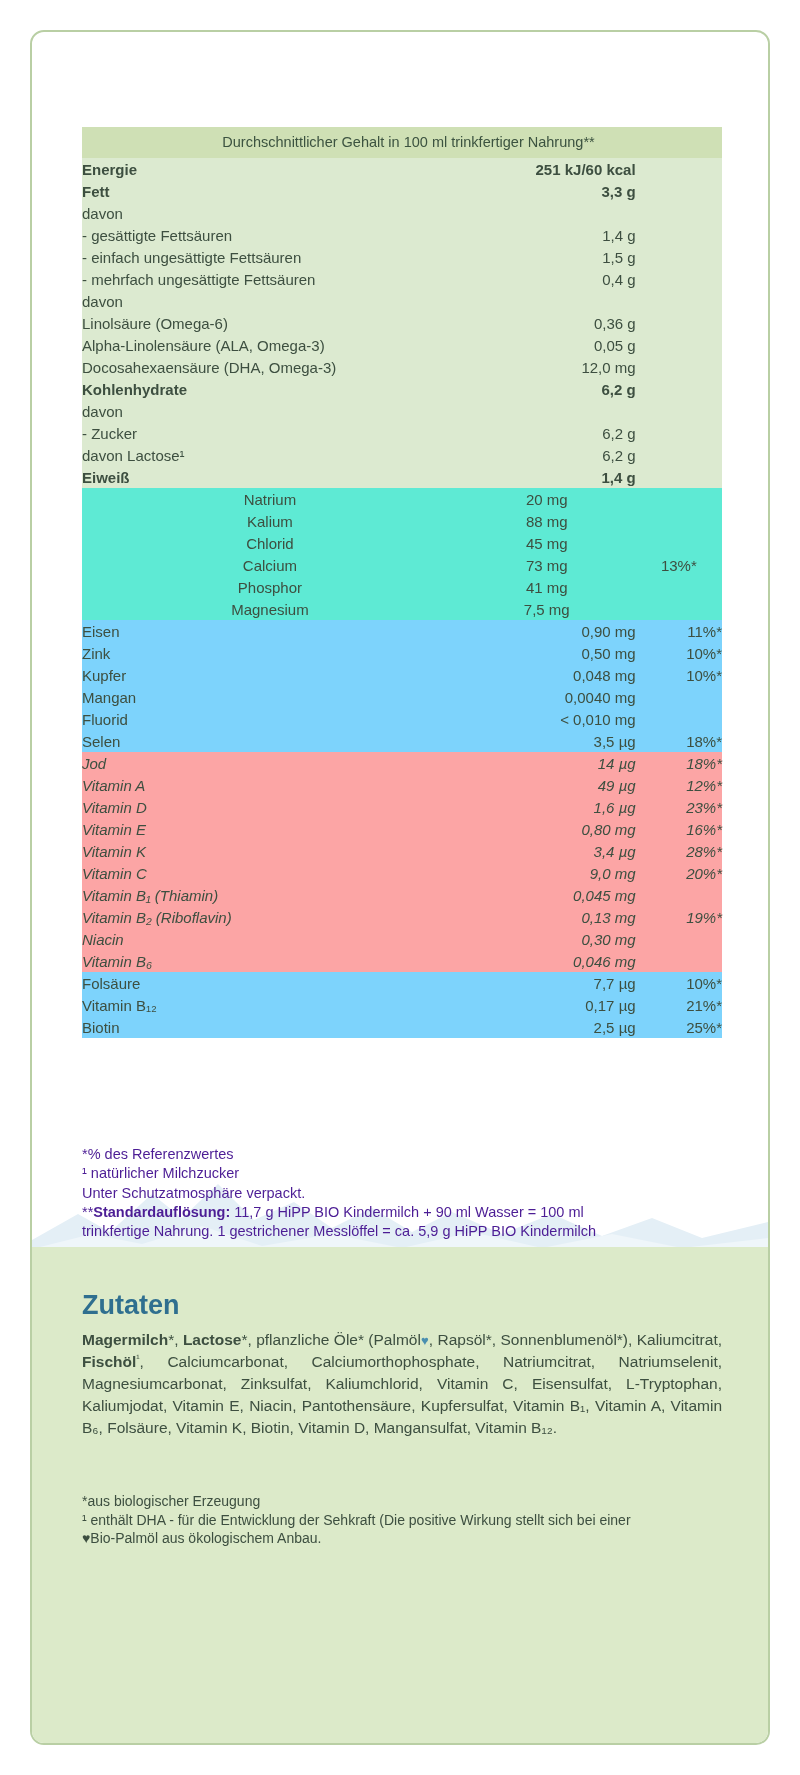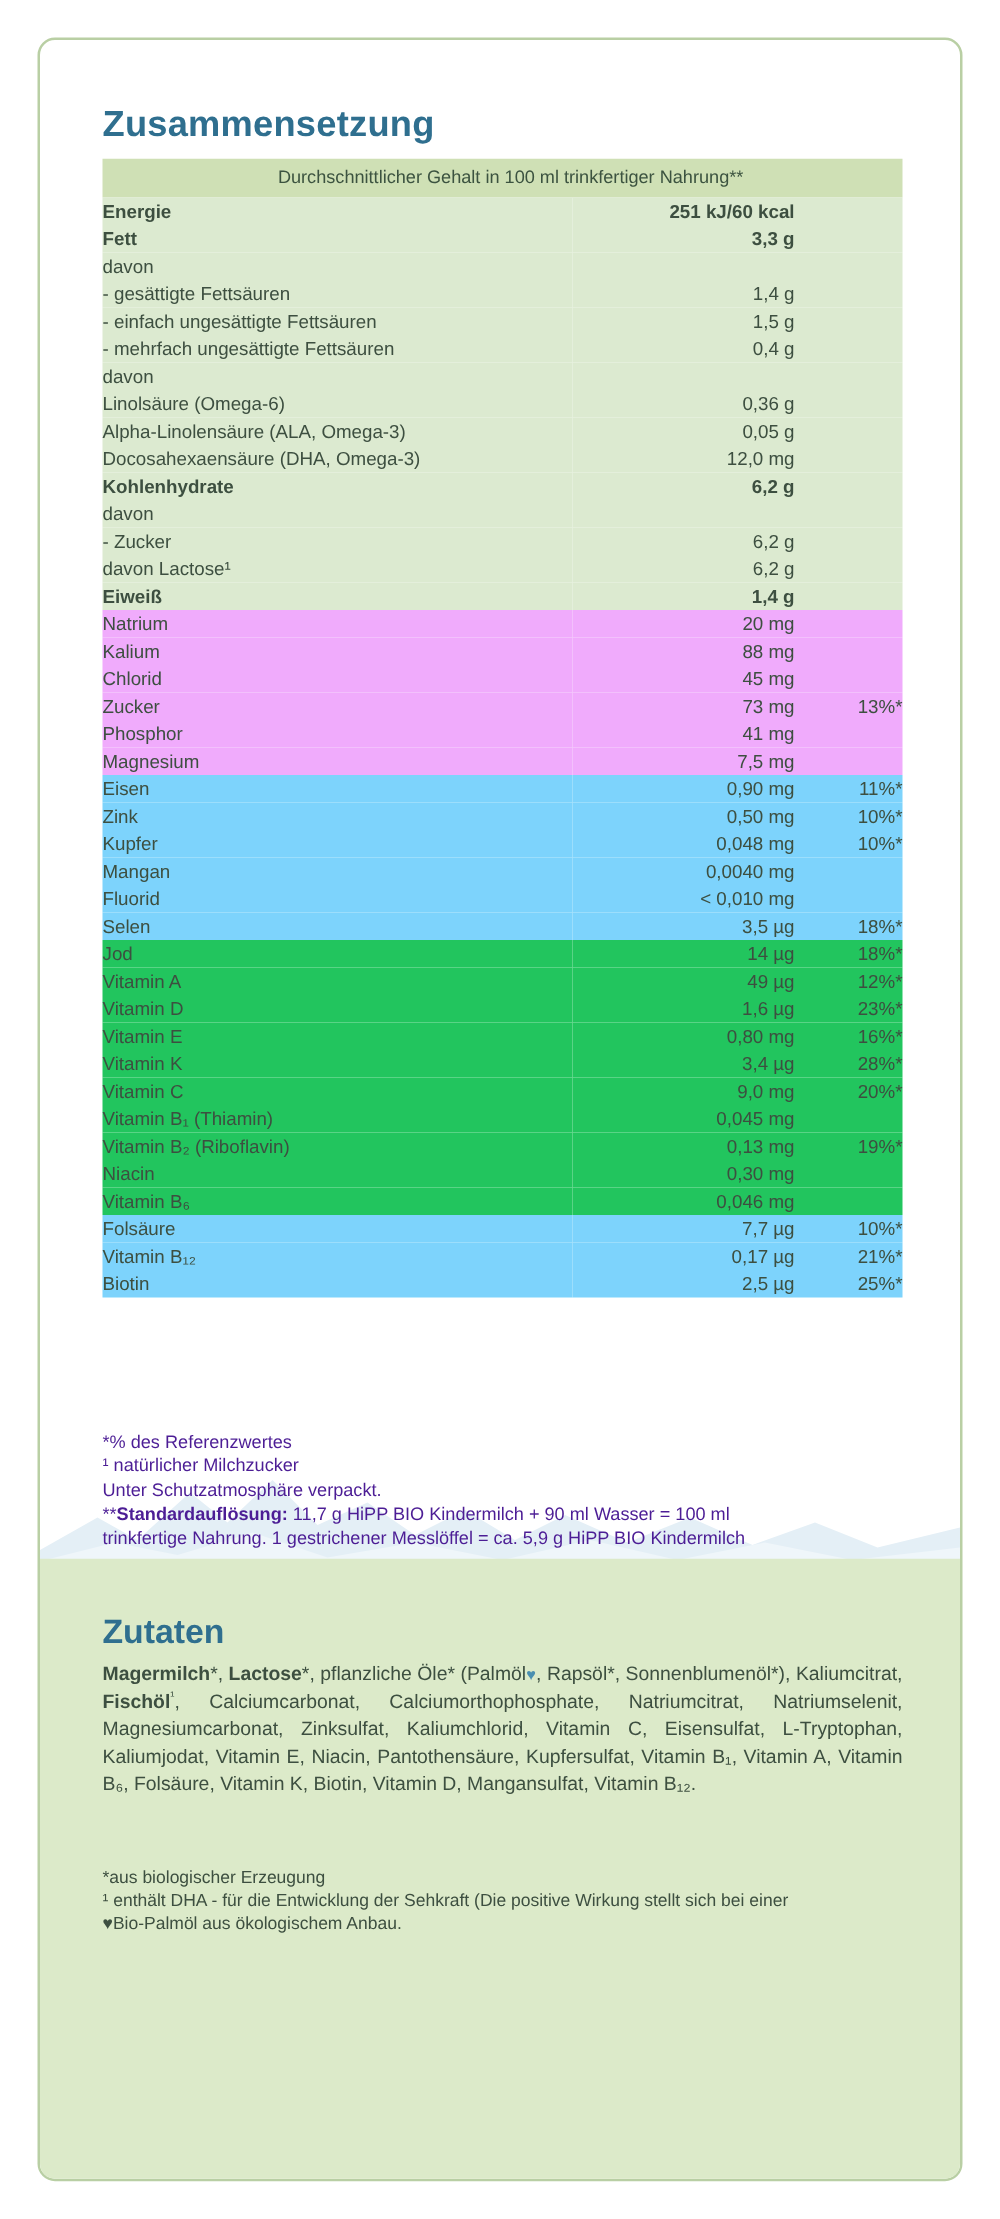--- a/index.html
+++ b/index.html
@@ -63,23 +63,23 @@
     border-radius: 18px;
   }
   table.nutri td {
     padding: 2.5px 0;
     vertical-align: baseline;
   }
   td.lbl { padding-left: 14px; width: 370px; }
   td.val { text-align: right; width: 175px; padding-right: 10px; white-space: nowrap;}
   td.pct { text-align: right; width: 85px; padding-right: 14px; white-space: nowrap;}
   tr.g1 td { background: #dcead0; }
-  tr.g2 td { background: #f0abfc; }
+  tr.g2 td { background: #5eead4; text-align: center; }
   tr.g3 td { background: #7dd3fc; }
-  tr.g4 td { background: #22c55e; }
+  tr.g4 td { background: #fca5a5; font-style: italic; }
   .b { font-weight: bold; }
   .ind1 { padding-left: 30px; }
   .ind2 { padding-left: 44px; }
   .ind3 { padding-left: 58px; }
   sup { font-size: 10px; vertical-align: super; }
   
   .foot {
     position: absolute;
     left: 50px;
     top: 1113px;
@@ -137,21 +137,20 @@
   }
   .notes .l { display: block; }
   .notes .ind { padding-left: 18px; }
 </style>
 </head>
 <body>
 
 <div class="page">
   <div class="card">
 
-    <div class="h1">Zusammensetzung</div>
 
     <div class="table-wrap">
       <div class="thead">Durchschnittlicher Gehalt in 100 ml trinkfertiger Nahrung**</div>
       <table class="nutri">
         <tbody id="nutri-body">
             <tr class="g1">
               <td class="lbl b">Energie</td>
               <td class="val b">251 kJ/60 kcal</td>
               <td class="pct"></td>
             </tr>
@@ -234,21 +233,21 @@
               <td class="lbl">Kalium</td>
               <td class="val">88 mg</td>
               <td class="pct"></td>
             </tr>
             <tr class="g2">
               <td class="lbl">Chlorid</td>
               <td class="val">45 mg</td>
               <td class="pct"></td>
             </tr>
             <tr class="g2">
-              <td class="lbl">Zucker</td>
+              <td class="lbl">Calcium</td>
               <td class="val">73 mg</td>
               <td class="pct">13%*</td>
             </tr>
             <tr class="g2">
               <td class="lbl">Phosphor</td>
               <td class="val">41 mg</td>
               <td class="pct"></td>
             </tr>
             <tr class="g2">
               <td class="lbl">Magnesium</td>

